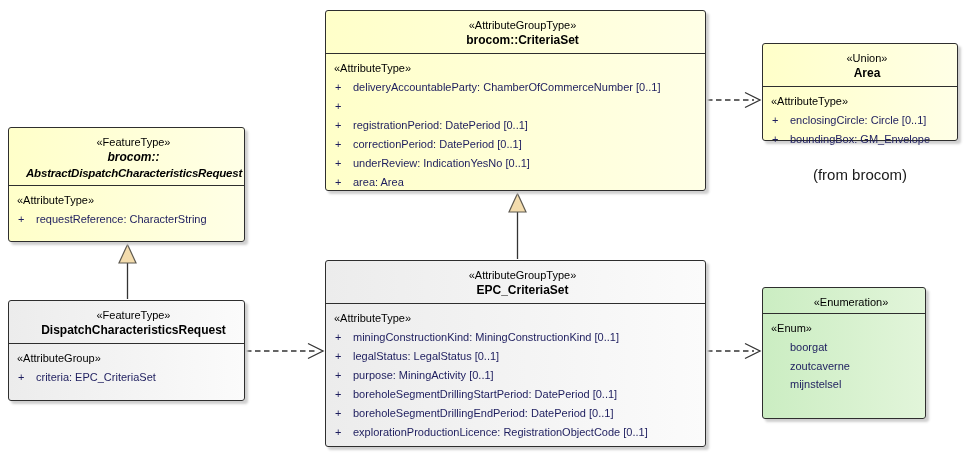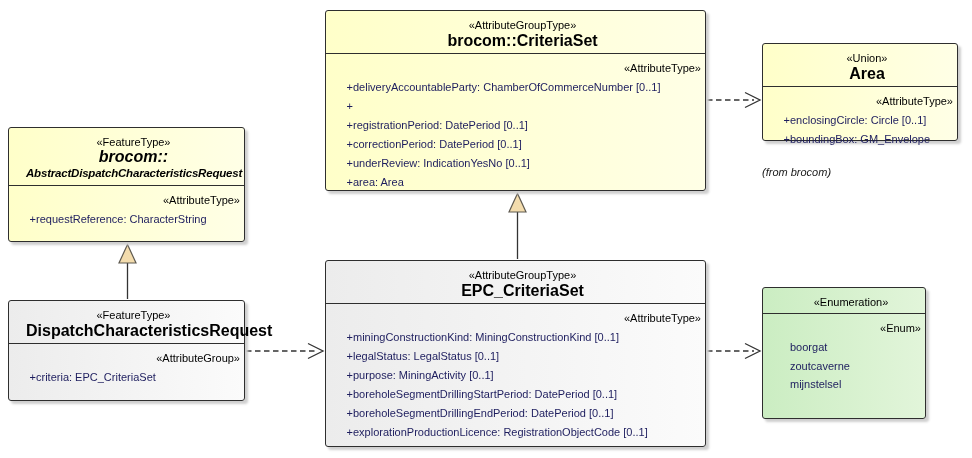--- a/index.html
+++ b/index.html
@@ -8,31 +8,31 @@
   svg.connectors{position:absolute;left:0;top:0;width:972px;height:458px;pointer-events:none;}
 
   .uml-box{position:absolute;box-sizing:border-box;border:1.4px solid #2e2e2e;border-radius:3px;
            box-shadow:3px 3px 2.5px #cfcfcf;}
   .fill-yellow{background:linear-gradient(to right,#FFFFC9 0%,#FFFFE6 100%);}
   .fill-gray{background:linear-gradient(to right,#ECECEC 0%,#FBFBFB 100%);}
   .fill-green{background:linear-gradient(to right,#CBEDC2 0%,#E2F5DA 100%);}
 
   .hdr{text-align:center;padding:7px 3px 4px 17px;border-bottom:1.4px solid #2e2e2e;}
   .stereo{font-size:11px;line-height:14px;color:#000;}
-  .cname{font-size:16px;line-height:17px;font-weight:bold;color:#000;white-space:nowrap;}
+  .cname{font-size:12px;line-height:17px;font-weight:bold;color:#000;white-space:nowrap;}
   .cname.italic{font-style:italic;line-height:16px;}
   .cname.fit{font-size:11.5px;letter-spacing:-0.2px;}
 
-  .body{padding:5px 4px 15px 8px;text-align:right;}
+  .body{padding:5px 4px 15px 8px;}
   .section-label{font-size:11px;line-height:19px;color:#000;}
   .attr{display:flex;font-size:11px;line-height:19px;color:#1D1D5E;white-space:nowrap;}
   .attr .vis{flex:0 0 18px;padding-left:1px;}
   .enum-attr{line-height:18.5px;}
 
-  .from-note{position:absolute;font-size:11px;font-style:italic;color:#1a1a1a;}
+  .from-note{position:absolute;font-size:15px;color:#1a1a1a;text-align:center;}
 </style>
 </head>
 <body>
 
 <div class="canvas">
 
   <svg class="connectors" viewBox="0 0 972 458">
 
     <g>
       <line x1="517.5" y1="259" x2="517.5" y2="212" stroke="#333333" stroke-width="1.3"></line>

